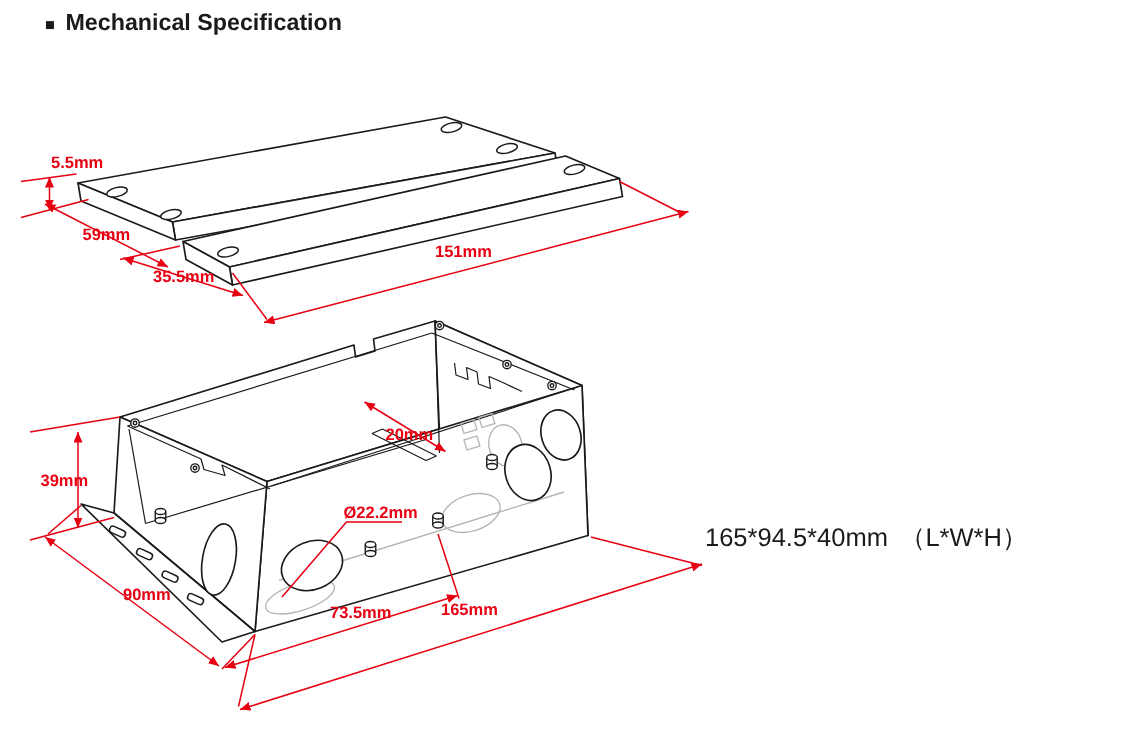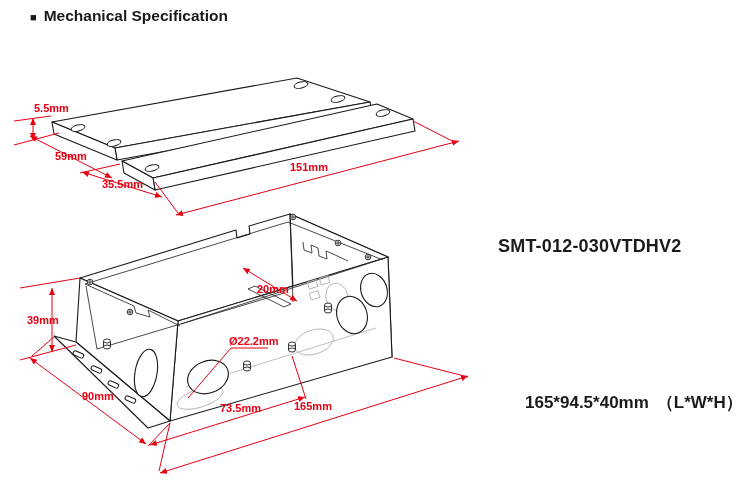--- a/index.html
+++ b/index.html
@@ -13,22 +13,22 @@
     font-size:15.5px;font-weight:bold;color:#1a1a1a;
     display:flex;align-items:center;gap:7px;
   }
   .page-title .bullet{font-size:11px;line-height:1;position:relative;top:1px;}
   .models{
     position:absolute;left:498px;top:233px;
     font-size:18px;font-weight:bold;color:#1b1b1b;
     line-height:26px;letter-spacing:0.2px;white-space:nowrap;
   }
   .size-line{
-    position:absolute;left:525px;top:347px;
-    font-size:17px;font-weight:bold;color:#1b1b1b;white-space:nowrap;margin-top:44px;
+    position:absolute;left:470px;top:347px;
+    font-size:17px;font-weight:normal;color:#1b1b1b;white-space:nowrap;
   }
   .size-line .paren{margin-left:8px;}
   svg{position:absolute;left:0;top:0;}
   .blk{stroke:#1a1a1a;stroke-width:1.1;fill:#ffffff;stroke-linejoin:round;}
   .blkthin{stroke:#1a1a1a;stroke-width:0.8;fill:none;stroke-linejoin:round;}
   .gray{stroke:#b5b5b5;stroke-width:0.9;fill:none;}
   .red{stroke:#e60012;stroke-width:1;fill:none;}
   .dim{marker-start:url(#arrS);marker-end:url(#arrE);}
   .dimtext{fill:#e60012;font-family:"Liberation Sans",sans-serif;font-size:11px;font-weight:bold;}
 </style>
@@ -176,18 +176,17 @@
   <text class="dimtext" x="220" y="412">73.5mm</text>
   <text class="dimtext" x="294" y="410">165mm</text>
 </svg>
 
 <div class="page-title">
   <span class="bullet">■</span>
   <span>Mechanical Specification</span>
 </div>
 
 <div class="models">
-  <div>SMT-012-030VTDHV2</div>
 </div>
 
 <div class="size-line">
   <span>165*94.5*40mm</span><span class="paren">（L*W*H）</span>
 </div>
 
 </body></html>

